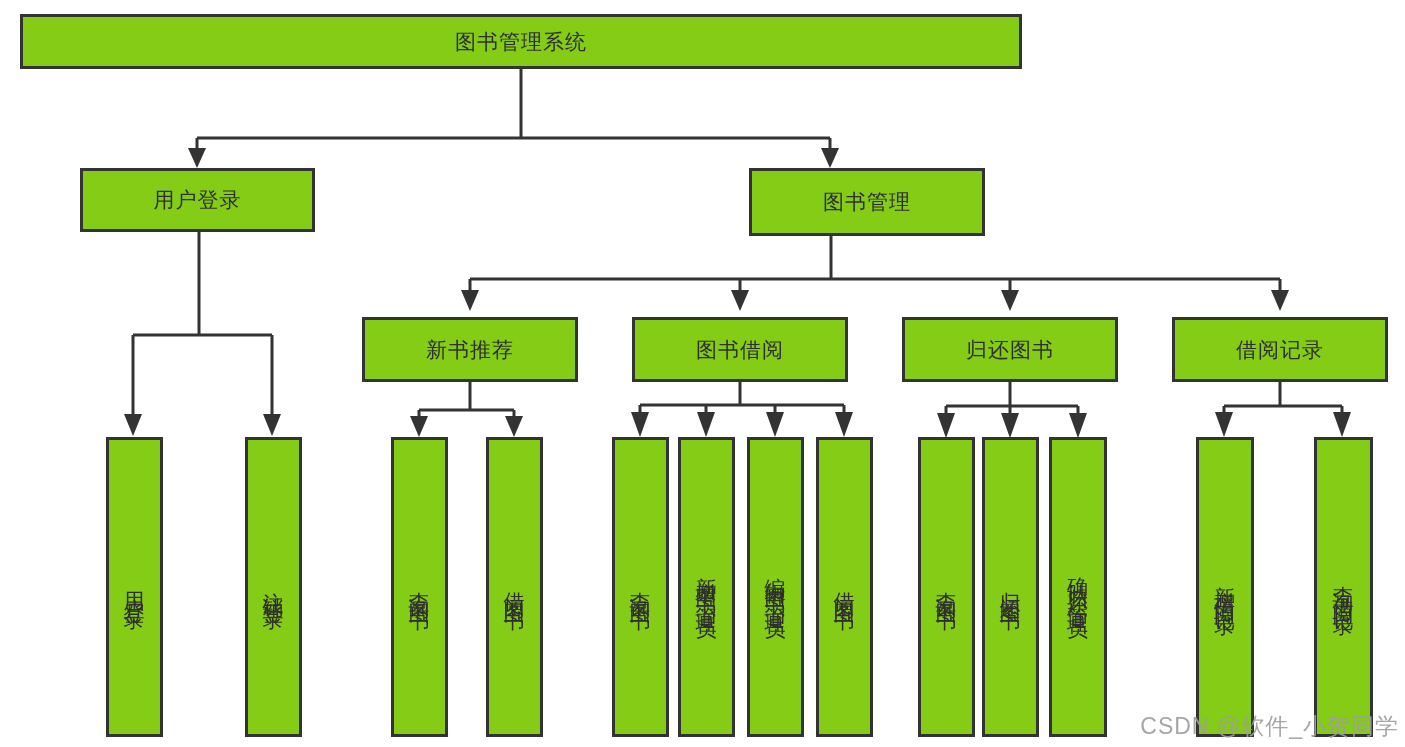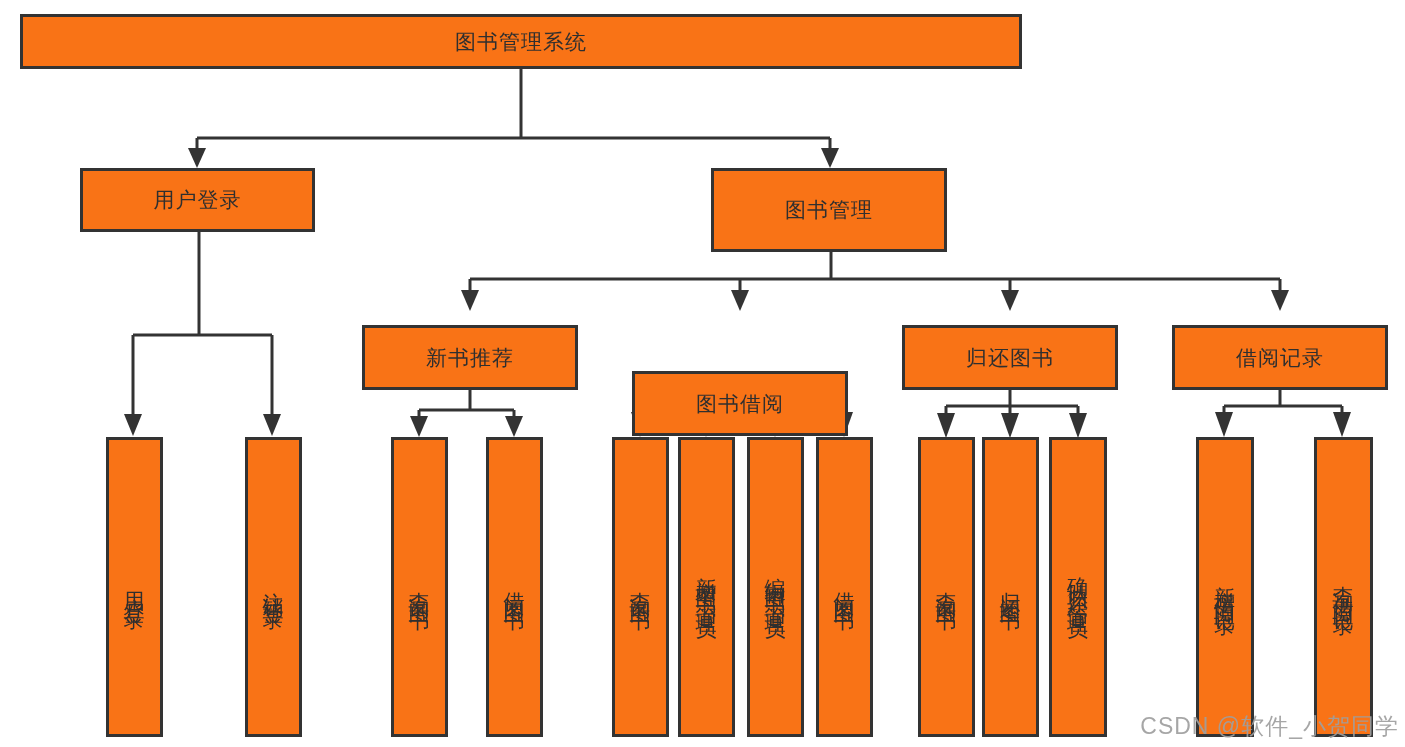--- a/index.html
+++ b/index.html
@@ -8,45 +8,45 @@
     width: 1405px;
     height: 747px;
     background: #ffffff;
     overflow: hidden;
     font-family: "Liberation Sans", "DejaVu Sans", sans-serif;
   }
   .box {
     position: absolute;
     box-sizing: border-box;
     border: 3px solid #333333;
-    background: #f97316;
+    background: #84cc16;
     display: flex;
     align-items: center;
     justify-content: center;
     color: #2f2f2f;
     font-size: 21px;
     letter-spacing: 1px;
     text-align: center;
     z-index: 2;
   }
   .vbox span {
     writing-mode: vertical-rl;
     text-orientation: mixed;
     letter-spacing: 6px;
     line-height: 1;
   }
   
   .n-root  { left: 20px;  top: 14px;  width: 1002px; height: 55px; }
   
   .n-l2a   { left: 80px;  top: 168px; width: 235px; height: 64px; }
-  .n-l2b   { left: 711px; top: 168px; width: 236px; height: 84px; }
-  
-  .n-l3    { top: 325px; height: 65px; width: 216px; }
+  .n-l2b   { left: 749px; top: 168px; width: 236px; height: 68px; }
+  
+  .n-l3    { top: 317px; height: 65px; width: 216px; }
   .n-l3a   { left: 362px; }
-  .n-l3b   { left: 632px; margin-top: 46px; }
+  .n-l3b   { left: 632px; }
   .n-l3c   { left: 902px; }
   .n-l3d   { left: 1172px; justify-content: center; }
   
   .n-l4    { top: 437px; height: 300px; width: 57px; }
   .g1a { left: 106px; }  .g1b { left: 245px; }
   .g2a { left: 391px; }  .g2b { left: 486px; }
   .g3a { left: 612px; }  .g3b { left: 678px; }  .g3c { left: 747px; }  .g3d { left: 816px; }
   .g4a { left: 918px; }  .g4b { left: 982px; }  .g4c { left: 1049px; width: 58px; }
   .g5a { left: 1196px; width: 58px; }  .g5b { left: 1314px; width: 59px; }
 

